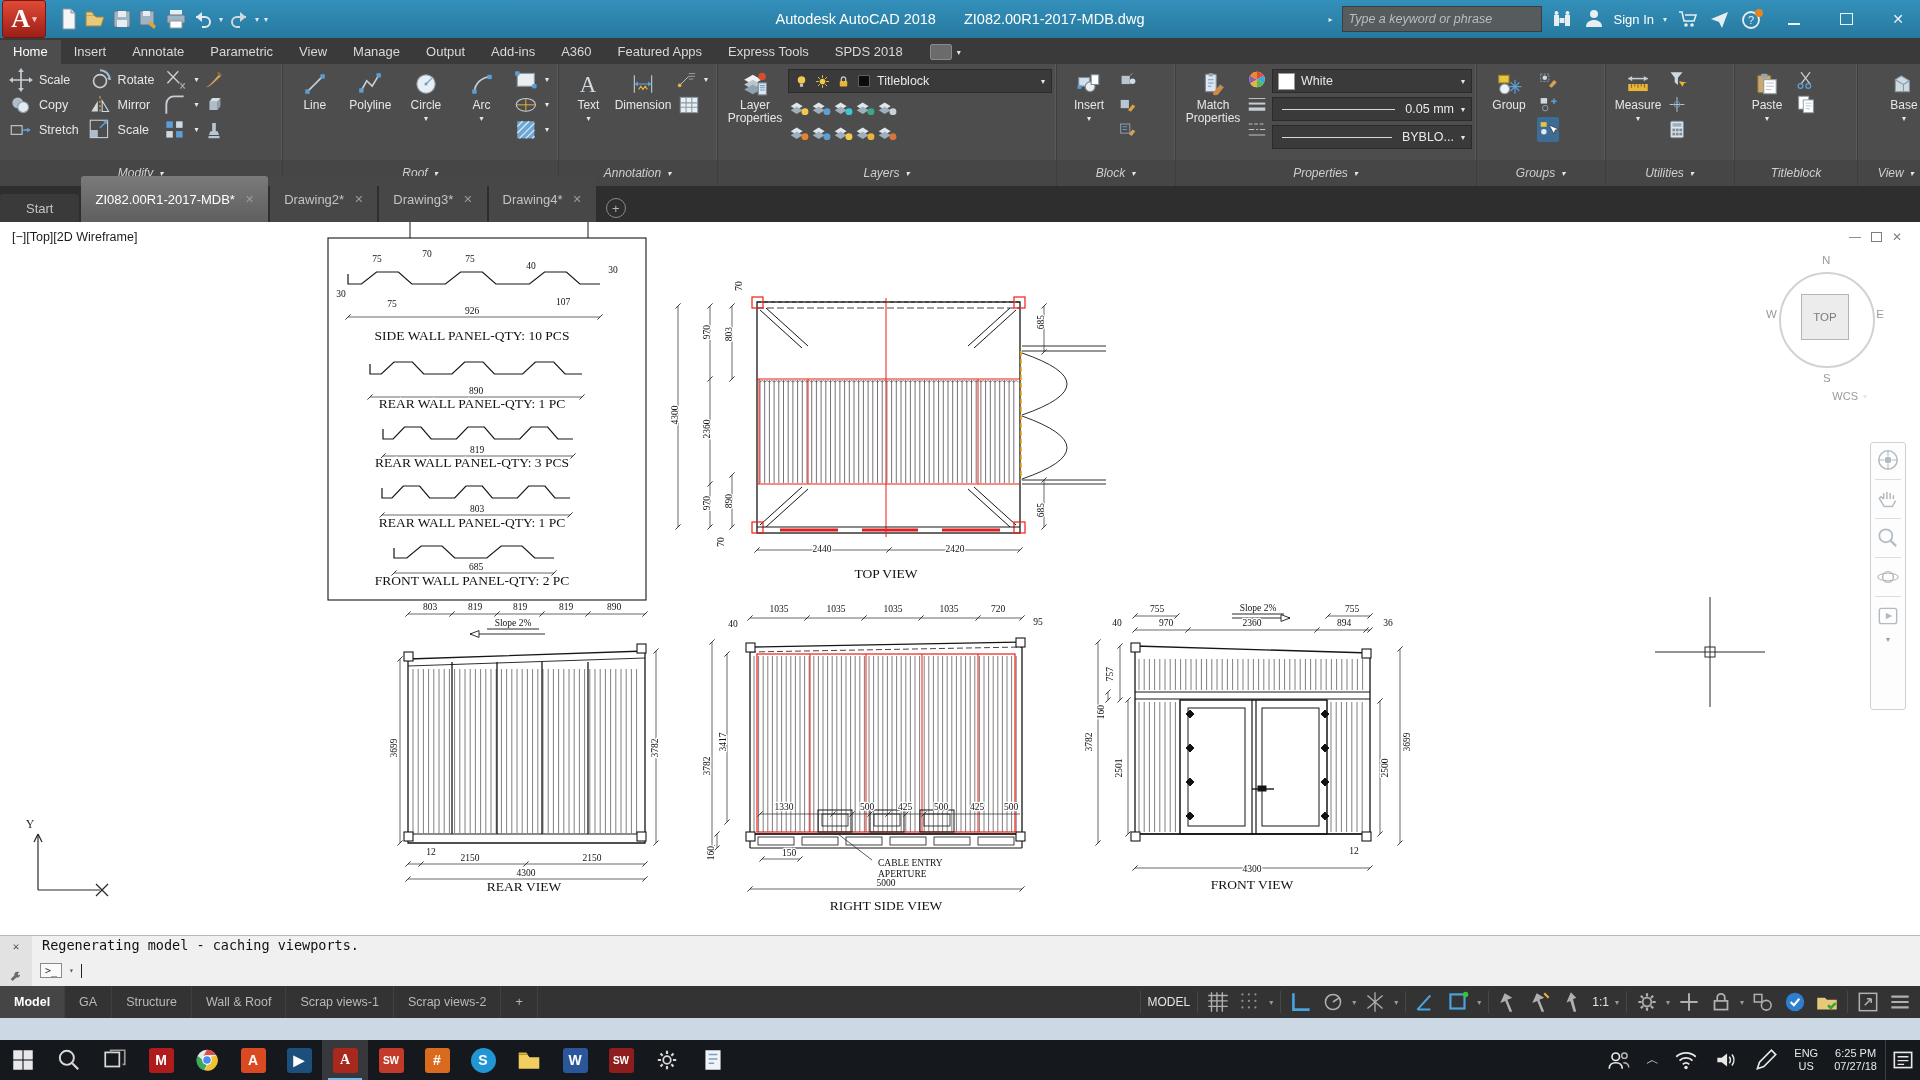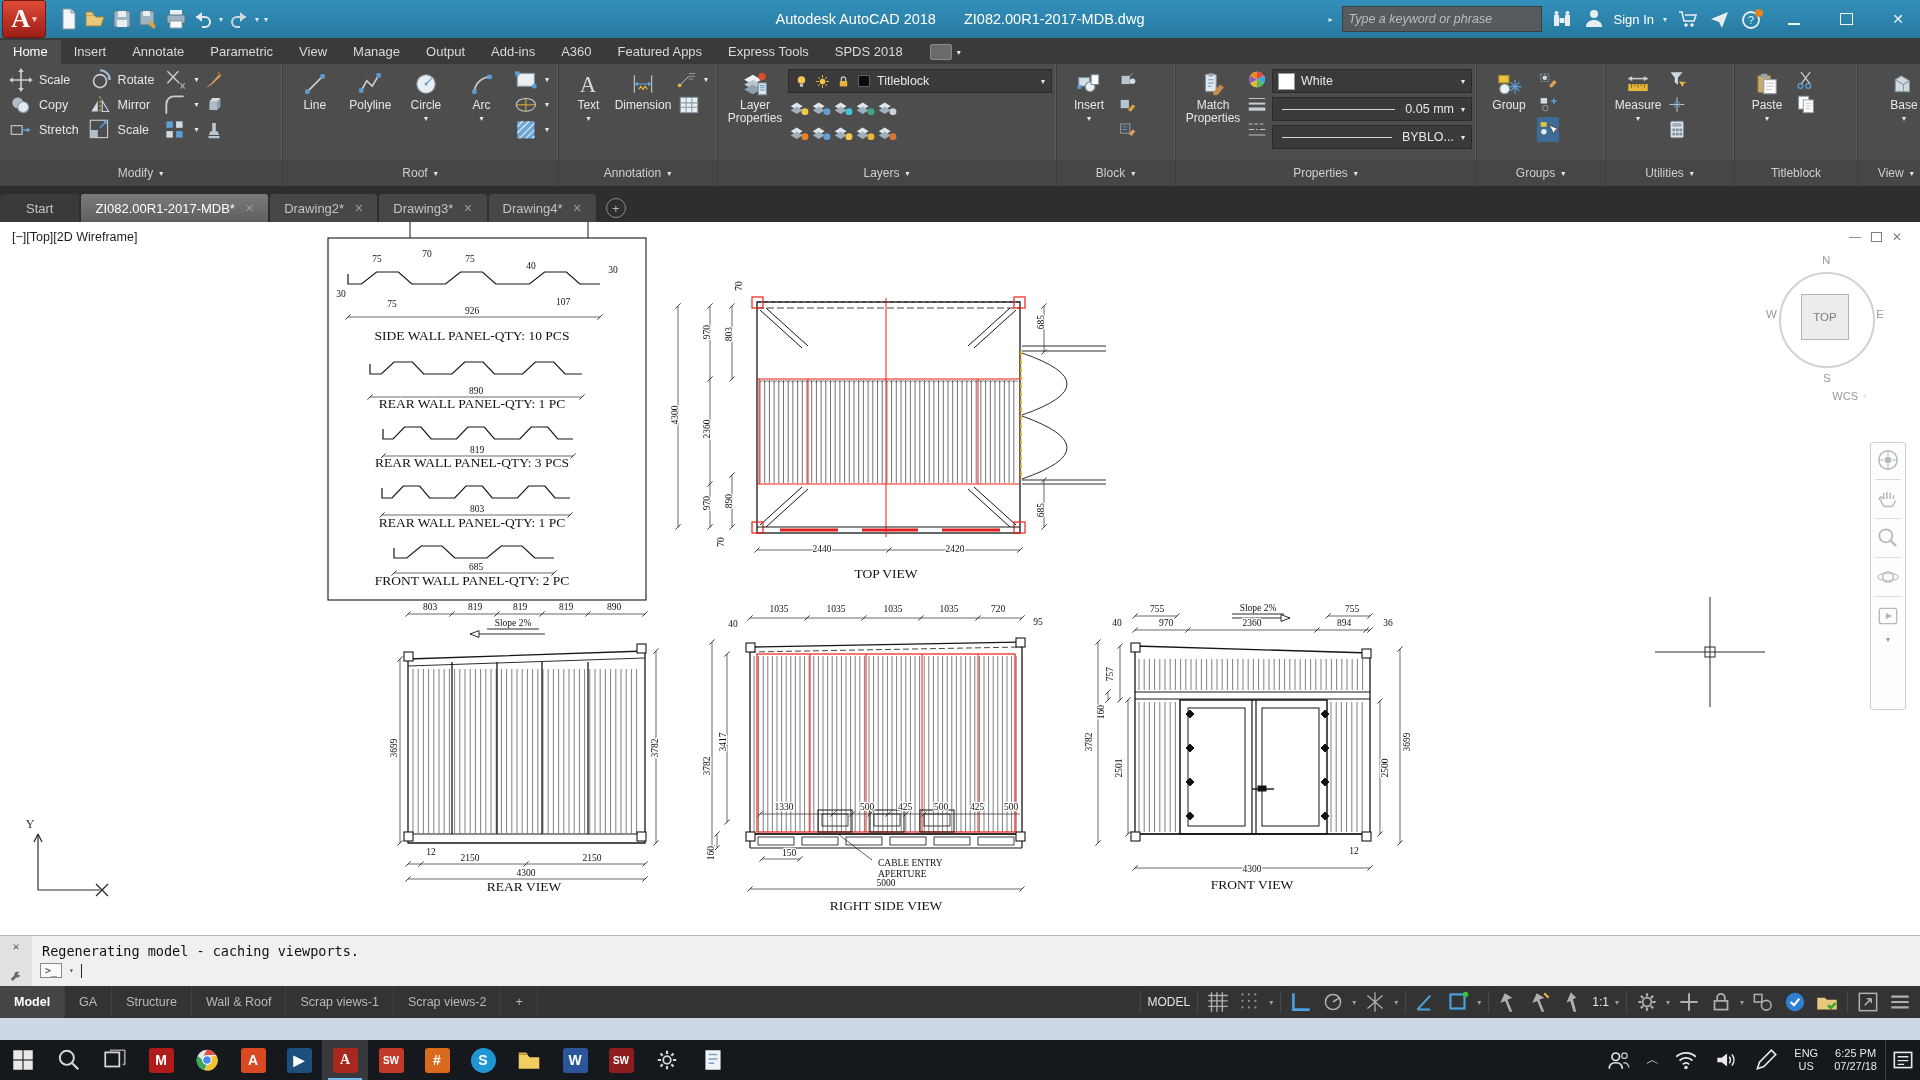--- a/index.html
+++ b/index.html
@@ -34,36 +34,36 @@
     display:flex;align-items:flex-end;color:#d9d9d9;font-size:13px;}
   .rtab{padding:4px 13px 5px 13px;cursor:default;}
   .rtab.active{background:#4d4d4d;color:#fff;}
   .ribext{margin-left:14px;display:flex;align-items:center;gap:4px;color:#cfcfcf;padding-bottom:4px;}
   .ribext .box{width:20px;height:14px;background:#6b6b6b;border:1px solid #8a8a8a;border-radius:2px;}
   
   #ribbon{position:absolute;left:0;top:64px;width:1920px;height:122px;background:#4d4d4d;display:flex;}
   .panel{position:relative;height:122px;border-right:1px solid #3d3d3d;box-shadow:inset -1px 0 0 #5a5a5a;flex:none;}
   .pbody{position:absolute;left:0;right:0;top:0;height:96px;display:flex;padding:3px 4px;box-sizing:border-box;}
   .plabel{position:absolute;left:0;right:0;bottom:0;height:26px;background:#464646;color:#cfcfcf;
-    font-size:12px;display:flex;align-items:center;justify-content:center;gap:5px;}
+    font-size:12px;display:flex;align-items:center;justify-content:center;gap:5px;font-style:italic;}
   .bigbtn{width:56px;display:flex;flex-direction:column;align-items:center;justify-content:flex-start;
     color:#e4e7ea;font-size:12px;text-align:center;padding-top:4px;line-height:13px;}
   .bigbtn svg{width:40px;height:40px;margin-bottom:2px;}
   .rowbtn{display:flex;align-items:center;gap:5px;height:25px;color:#e4e7ea;font-size:12.5px;padding:0 4px;}
   .rowbtn svg{width:17px;height:17px;}
   .smico{width:22px;height:25px;display:flex;align-items:center;justify-content:center;}
   .smico svg{width:16px;height:16px;}
   .col{display:flex;flex-direction:column;justify-content:flex-start;}
   .ddfield{height:22px;background:#3a3a3a;border:1px solid #2b2b2b;color:#e8e8e8;font-size:12.5px;
     display:flex;align-items:center;padding:0 5px;gap:6px;margin:2px 0;}
   .ddfield .flex{flex:1;}
   .lwline{flex:1;border-bottom:1.6px solid #d7d7d7;margin:0 4px;}
   
   #doctabs{position:absolute;left:0;top:186px;width:1920px;height:36px;background:#2e2e2e;display:flex;align-items:flex-end;}
-  .dtab{height:28px;display:flex;align-items:center;padding:0 14px;font-size:13px;color:#c3c3c3;
+  .dtab{height:28px;display:flex;align-items:center;padding:9px 14px;font-size:13px;color:#c3c3c3;
     background:#474747;margin-right:2px;border-radius:3px 3px 0 0;gap:10px;}
   .dtab.start{background:#3a3a3a;padding:0 26px;}
   .dtab.active{background:linear-gradient(#7a7a7a,#5f5f5f);color:#fff;}
   .dtab .x{font-size:11px;color:#9c9c9c;}
   .plus{width:18px;height:18px;border:1px solid #8a8a8a;border-radius:50%;color:#b5b5b5;display:flex;
     align-items:center;justify-content:center;font-size:13px;margin:0 0 4px 8px;}
   
   #canvas{position:absolute;left:0;top:222px;width:1920px;height:713px;background:#fff;}
   #vplabel{position:absolute;left:12px;top:8px;font-size:12.5px;color:#1c1c1c;}
   #vpbtns{position:absolute;right:18px;top:8px;display:flex;gap:10px;color:#7e7e7e;font-size:12px;align-items:center;}
@@ -76,21 +76,21 @@
   #navbar{position:absolute;right:14px;top:220px;width:34px;height:262px;background:rgba(252,252,252,.8);
     border:1px solid #d0d0d0;border-radius:3px;display:flex;flex-direction:column;align-items:center;padding-top:4px;gap:6px;}
   #navbar svg{width:22px;height:22px;opacity:.75;}
   #navbar .sep{width:26px;border-top:1px solid #ddd;}
   #dwg{position:absolute;left:0;top:0;}
   
   #cmd{position:absolute;left:0;top:935px;width:1920px;height:51px;background:#f0f0f0;border-top:1px solid #b8b8b8;
     font-family:"DejaVu Sans Mono",monospace;}
   #cmdgutter{position:absolute;left:0;top:0;width:32px;height:51px;background:#e2e2e2;color:#555;
     display:flex;flex-direction:column;align-items:center;justify-content:space-between;padding:4px 0;box-sizing:border-box;}
-  #cmdhist{position:absolute;left:42px;top:7px;font-size:13.5px;color:#111;}
+  #cmdhist{position:absolute;left:42px;top:1px;font-size:13.5px;color:#111;}
   #cmdrow{position:absolute;left:40px;top:27px;display:flex;align-items:center;gap:6px;}
   #cmdicon{border:1px solid #8a8a8a;background:#fafafa;color:#333;font-size:10px;padding:1px 4px;}
   #cursorbar{width:1px;height:14px;background:#222;}
   
   #statusbar{position:absolute;left:0;top:986px;width:1920px;height:32px;background:#333;display:flex;align-items:center;}
   .ltab{padding:0 14px;height:32px;display:flex;align-items:center;font-size:12.5px;color:#b9b9b9;border-right:1px solid #404040;}
   .ltab.active{background:#454545;color:#fff;font-weight:bold;}
   #stright{margin-left:auto;display:flex;align-items:center;height:32px;}
   .stgrp{display:flex;align-items:center;padding:0 7px;height:22px;border-left:1px solid #474747;gap:6px;}
   .stico{display:flex;align-items:center;gap:2px;}

